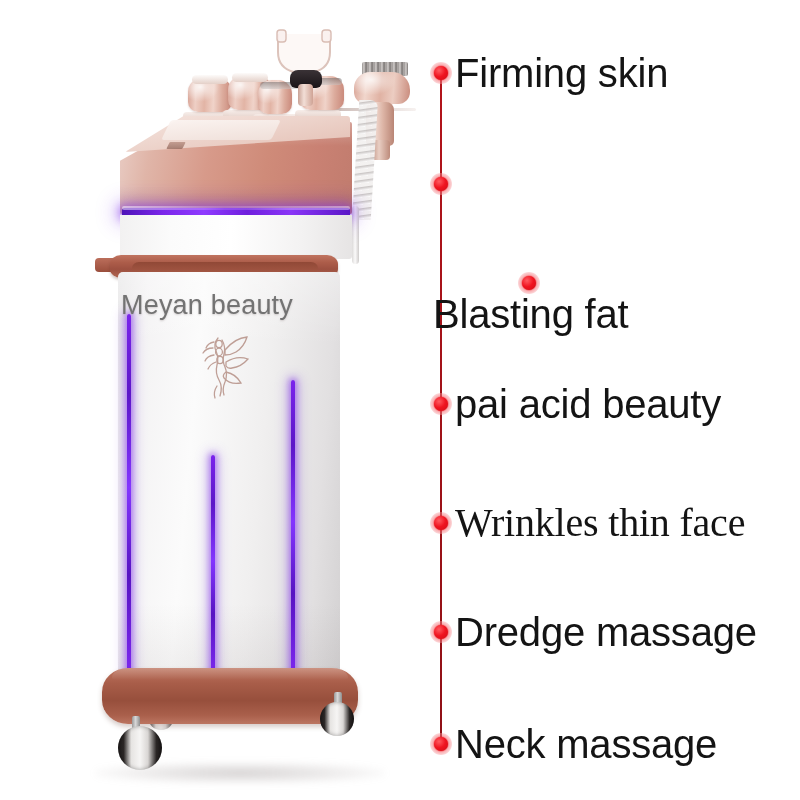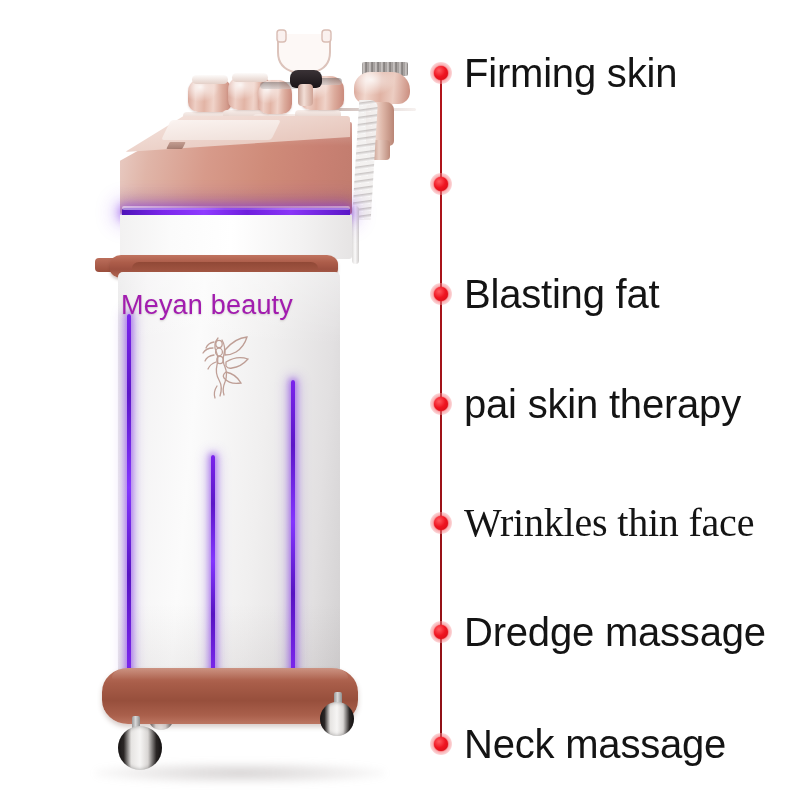--- a/index.html
+++ b/index.html
@@ -107,21 +107,21 @@
     background:linear-gradient(180deg,#7a24ec 0%,#5c16c8 22%,#8335ff 48%,#5714c2 72%,#7d28f0 100%);
     box-shadow:0 0 6px 2px rgba(125,45,235,.55), 0 0 13px 4px rgba(110,35,215,.22);
   }
   .vstrip.a{left:127px;top:314px;height:362px;}
   .vstrip.b{left:211px;top:455px;height:221px;}
   .vstrip.c{left:291px;top:380px;height:296px;}
 
   
   .watermark{
     position:absolute;left:121px;top:292px;width:230px;
-    font-size:27px;line-height:1;color:#a21caf;letter-spacing:.2px;
+    font-size:27px;line-height:1;color:#737373;letter-spacing:.2px;
     text-shadow:0 1px 2px rgba(140,130,130,.35);
     white-space:nowrap;
   }
 
   
   .decal{position:absolute;left:192px;top:328px;width:70px;height:80px;opacity:.62;}
 
   
   .base{
     position:absolute;left:102px;top:668px;width:256px;height:56px;
@@ -242,21 +242,21 @@
   .feature-row{position:absolute;display:flex;align-items:center;height:44px;}
   .bullet{
     position:relative;flex:0 0 auto;width:22px;height:22px;border-radius:50%;
     background:radial-gradient(circle at 50% 50%, #f7151f 0%, #ec1119 36%, rgba(244,110,116,.55) 52%, rgba(248,170,174,.42) 72%, rgba(250,205,207,0) 100%);
   }
   .bullet:after{
     content:"";position:absolute;left:4px;top:4px;width:14px;height:14px;border-radius:50%;
     background:radial-gradient(circle at 36% 32%, #ff5a60 0%, #f01420 48%, #cf0d18 100%);
   }
   .feature-label{
-    margin-left:12px;white-space:nowrap;
+    margin-left:3px;white-space:nowrap;
     font-size:40px;line-height:1;color:#141414;font-weight:400;
     letter-spacing:-.2px;
   }
 </style>
 </head>
 <body>
 
 <div class="stage">
 
   <div class="product">
@@ -365,27 +365,27 @@
   <div class="features">
     <div class="spine" id="spine" style="left: 30px; top: 73px; height: 671px;"></div>
     <div id="feature-rows">
         <div class="feature-row" style="left: 20px; top: 51px;">
           <span class="bullet"></span>
           <span class="feature-label">Firming skin</span>
         </div>
         <div class="feature-row" style="left: 20px; top: 162px;">
           <span class="bullet"></span>
         </div>
-        <div class="feature-row" style="left: 20px; top: 272px;">
+        <div class="feature-row" style="left: 20px; top: 272px; flex-direction: column;">
           <span class="bullet"></span>
           <span class="feature-label">Blasting fat</span>
         </div>
         <div class="feature-row" style="left: 20px; top: 382px;">
           <span class="bullet"></span>
-          <span class="feature-label">pai skin therapy</span>
+          <span class="feature-label">pai acid beauty</span>
         </div>
         <div class="feature-row" style="left: 20px; top: 501px; font-family: Liberation Serif, serif;">
           <span class="bullet"></span>
           <span class="feature-label">Wrinkles thin face</span>
         </div>
         <div class="feature-row" style="left: 20px; top: 610px;">
           <span class="bullet"></span>
           <span class="feature-label">Dredge massage</span>
         </div>
         <div class="feature-row" style="left: 20px; top: 722px; text-align: center;">

